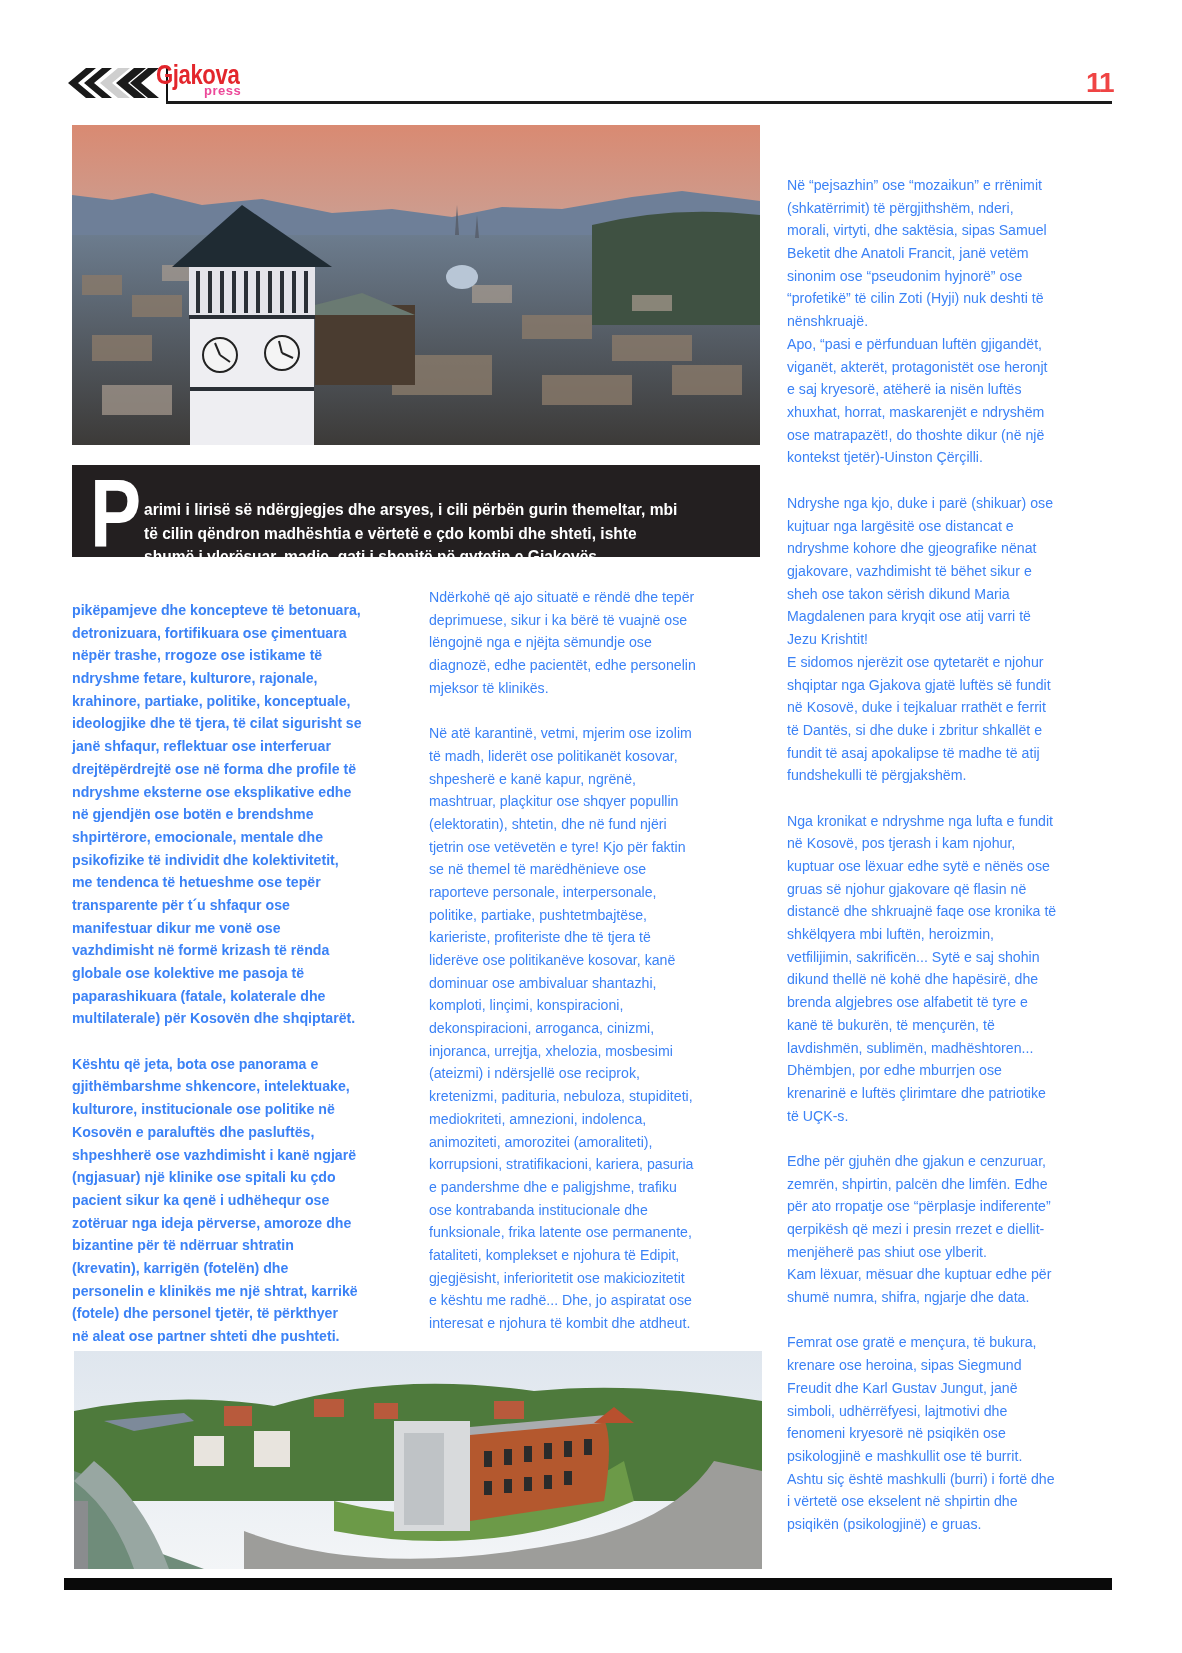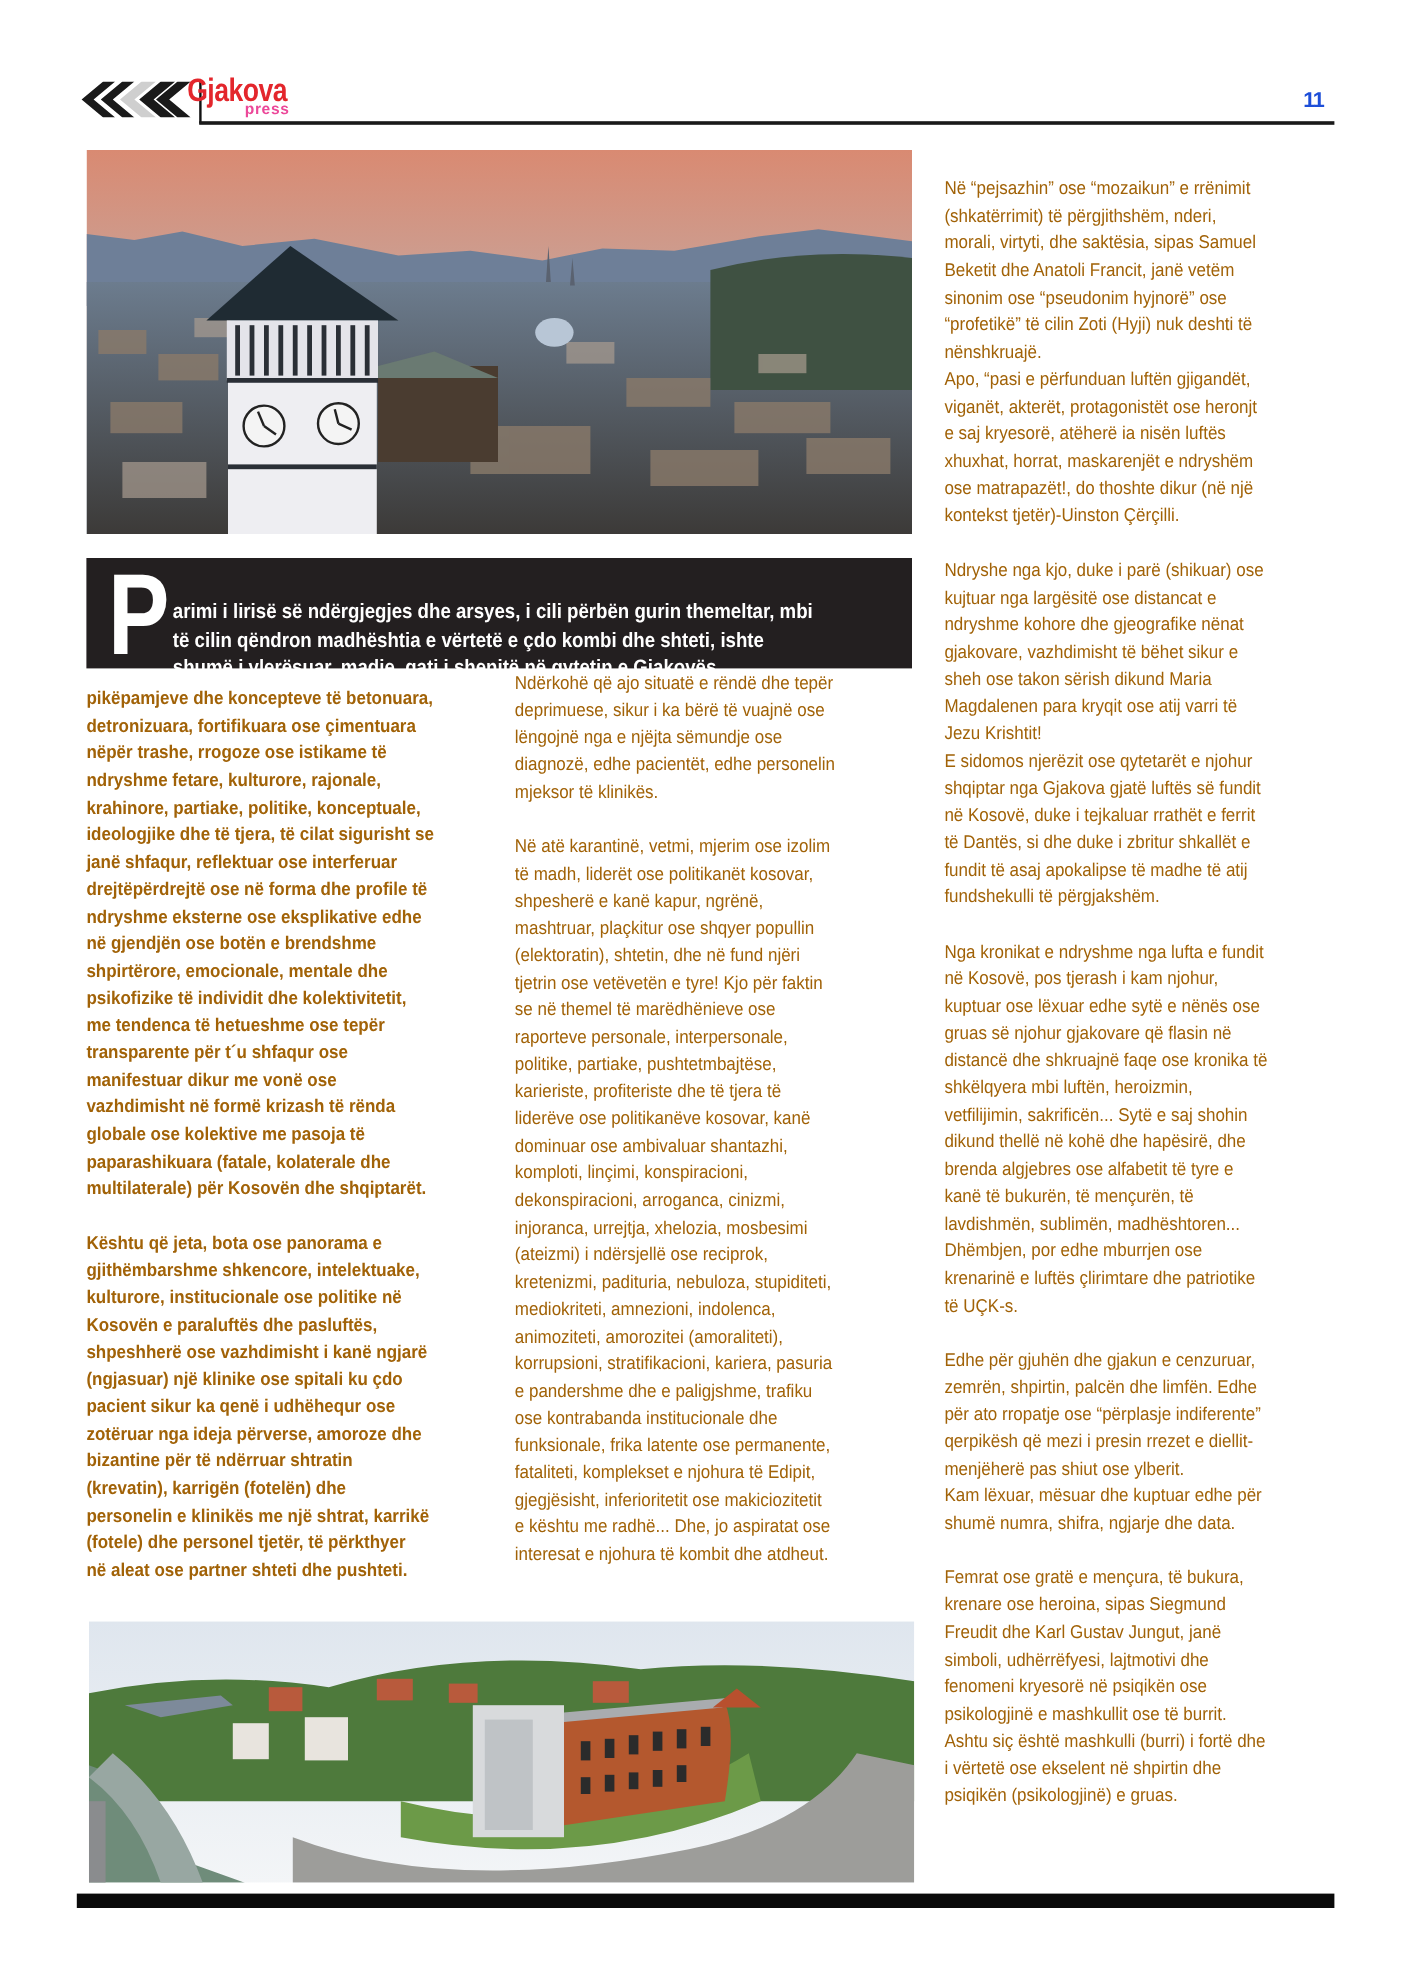--- a/index.html
+++ b/index.html
@@ -9,41 +9,41 @@
     
     .chevrons { position: absolute; left: 64px; top: 68px; width: 95px; height: 30px; }
     .logo { position: absolute; left: 156px; top: 62px; }
     .logo-main { font-family: "Liberation Sans", sans-serif; font-weight: bold; font-size: 27px;
                  color: #e3262c; letter-spacing: -0.5px; line-height: 27px; transform: scaleX(0.82);
                  transform-origin: left top; display: block; }
     .logo-sub { position: absolute; left: 48px; top: 22px; font-weight: bold; font-size: 13px;
                 color: #ec4899; letter-spacing: 0.5px; line-height: 13px; }
     .logo-vline { position: absolute; left: 166px; top: 68px; width: 2px; height: 35px; background: #111; }
     .header-rule { position: absolute; left: 166px; top: 101px; width: 946px; height: 3px; background: #1a1a1a; }
-    .page-number { position: absolute; left: 1086px; top: 70px; font-weight: bold; font-size: 18px;
-                   line-height: 26px; color: #1d4ed8; letter-spacing: -1px; }
+    .page-number { position: absolute; left: 1086px; top: 70px; font-weight: bold; font-size: 28px;
+                   line-height: 26px; color: #ef4444; letter-spacing: -1px; }
 
     
     .photo { position: absolute; overflow: hidden; }
     .photo svg { width: 100%; height: 100%; display: block; }
     .photo-top { left: 72px; top: 125px; width: 688px; height: 320px; }
     .photo-bottom { left: 74px; top: 1351px; width: 688px; height: 218px; }
 
     
     .pullquote { position: absolute; left: 72px; top: 465px; width: 688px; height: 92px;
                  background: #231f20; color: #ffffff; }
     .dropcap { position: absolute; left: 18px; top: 0px; font-family: "Liberation Sans", sans-serif;
                font-weight: bold; font-size: 96px; line-height: 96px; color: #ffffff;
                transform: scaleX(0.8); transform-origin: left top; }
     .pullquote-text { position: absolute; left: 72px; top: 9px; width: 610px; font-weight: bold;
                       font-size: 17.3px; line-height: 23.5px; margin-top: 24px; }
     .pullquote-text div { white-space: nowrap; transform: scaleX(0.9); transform-origin: left center; }
 
     
-    .col { position: absolute; font-size: 15.4px; line-height: 22.7px; color: #a16207; }
+    .col { position: absolute; font-size: 15.4px; line-height: 22.7px; color: #3b82f6; margin-top: 27px; }
     .col .line { white-space: nowrap; height: 22.7px; transform: scaleX(0.92); transform-origin: left center; }
     .col .gap { height: 22.7px; }
     .col-left { left: 72px; top: 572px; width: 340px; font-weight: bold; }
     .col-mid { left: 429px; top: 559px; width: 335px; }
     .col-right-top { left: 787px; top: 147px; width: 330px; }
     .col-right { left: 787px; top: 465px; width: 330px; }
 
     .footer-rule { position: absolute; left: 64px; top: 1578px; width: 1048px; height: 12px; background: #0a0a0a; }
   </style>
 </head>

